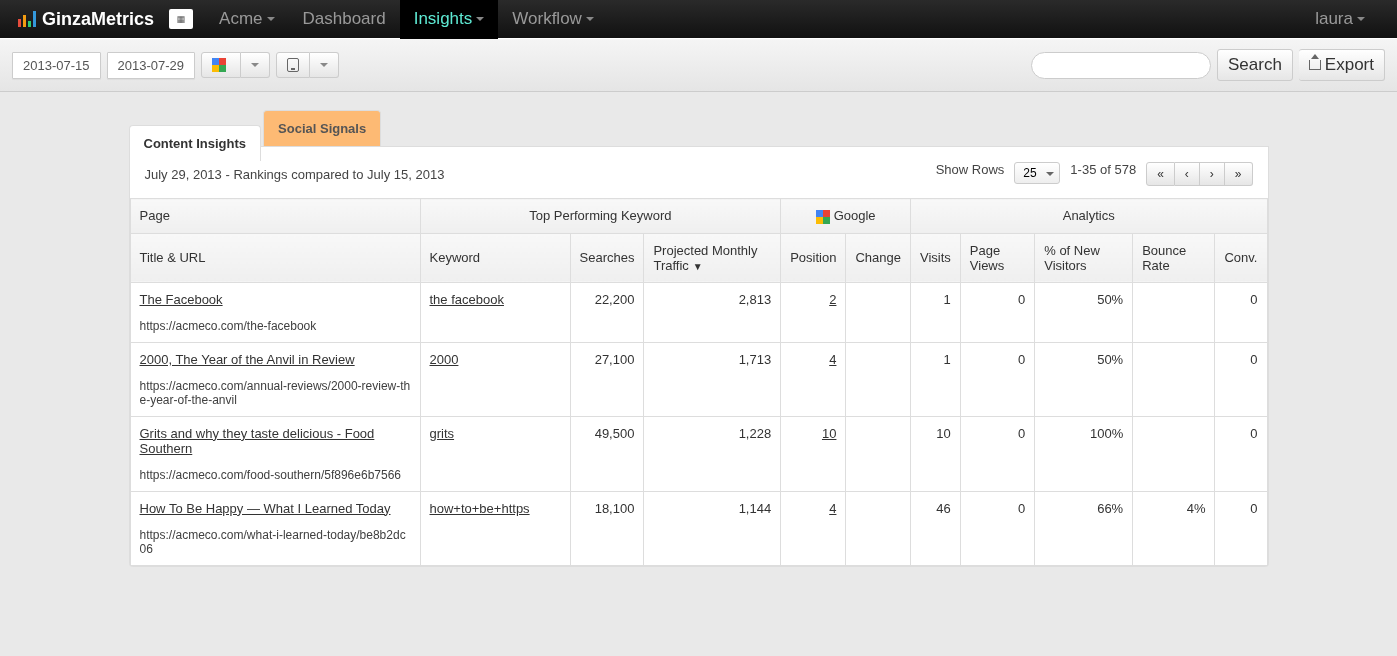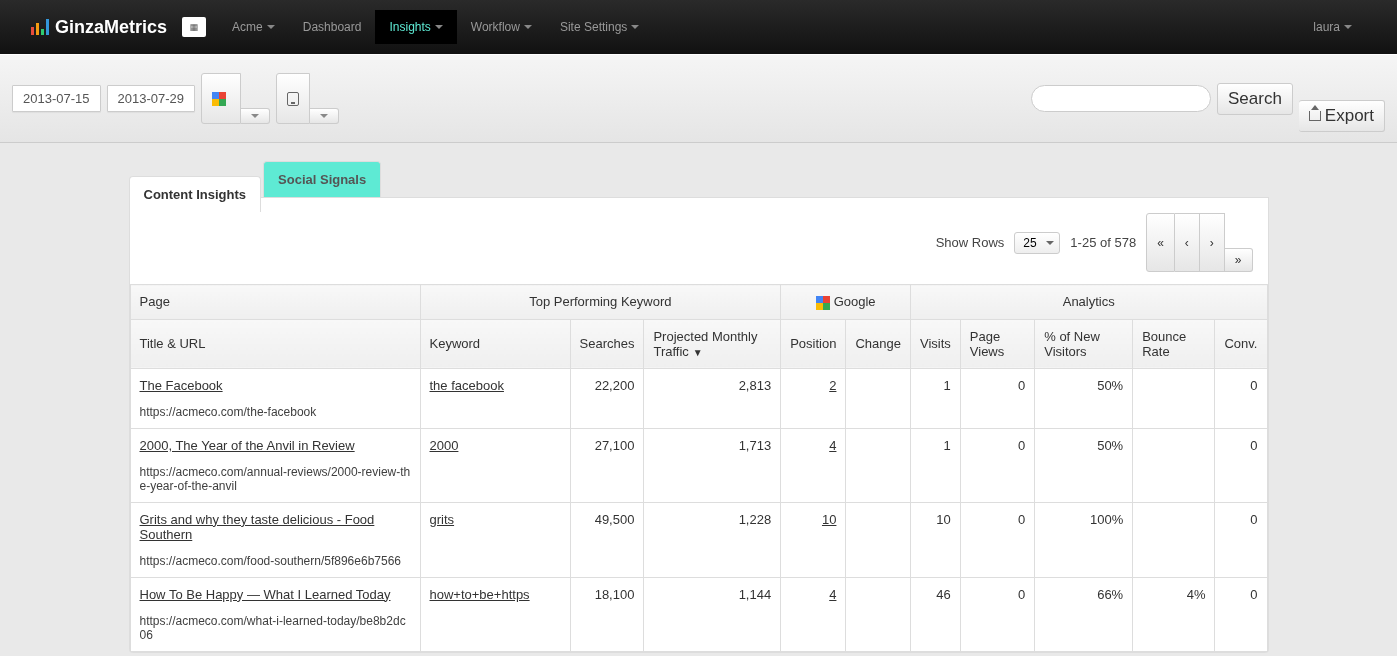--- a/index.html
+++ b/index.html
@@ -1,43 +1,43 @@
 <!DOCTYPE html>
 <html><head>
 <meta charset="utf-8">
 <style>
 * { box-sizing: border-box; margin: 0; padding: 0; }
 body { font-family: "Helvetica Neue", Helvetica, Arial, sans-serif; font-size: 13px; background: #e9e9e9; color: #333; }
-.navbar { background: linear-gradient(#2a2a2a, #111); height: 54px; display: flex; align-items: center; padding: 0 31px; }
+.navbar { background: linear-gradient(#2a2a2a, #111); height: 38px; display: flex; align-items: center; padding: 0 18px; }
 .logo { display: flex; align-items: center; gap: 6px; margin-right: 15px; }
 .logo-bars { display: flex; align-items: flex-end; gap: 2px; height: 16px; }
 .logo-bars span { width: 3px; display: block; }
 .logo-text { color: #fff; font-size: 18px; font-weight: 600; }
 .nav-icon-box { width: 24px; height: 20px; background: #fff; border-radius: 2px; margin-right: 12px; display: flex; align-items: center; justify-content: center; font-size: 9px; color: #555; }
-.nav-item { color: #999; padding: 10px 14px; cursor: pointer; font-size: 12px; display: flex; align-items: center; gap: 4px; }
+.nav-item { color: #999; padding: 10px 14px; cursor: pointer; font-size: 17px; display: flex; align-items: center; gap: 4px; }
 .nav-item.active { background: #000; color: #5eead4; }
 .nav-caret { width: 0; height: 0; border-left: 4px solid transparent; border-right: 4px solid transparent; border-top: 4px solid #888; display: inline-block; }
 .nav-spacer { flex: 1; }
 .toolbar { background: linear-gradient(#f5f5f5, #e5e5e5); border-top: 1px solid #fff; border-bottom: 1px solid #ccc; padding: 10px 12px; display: flex; align-items: center; gap: 6px; }
 .date-input { background: #fff; border: 1px solid #ccc; border-radius: 1px; padding: 5px 10px; font-size: 13px; color: #555; cursor: pointer; box-shadow: 0 1px 1px rgba(0,0,0,0.05); }
 .btn-group { display: flex; }
 .btn { background: linear-gradient(#fff, #e6e6e6); border: 1px solid #ccc; padding: 5px 10px; cursor: pointer; font-size: 17px; color: #333; display: flex; align-items: center; gap: 4px; }
 .btn:first-child { border-radius: 3px 0 0 3px; }
-.btn:last-child { border-radius: 0 3px 3px 0; border-left: none; margin-top: 35px; }
+.btn:last-child { border-radius: 0 3px 3px 0; border-left: none; }
 .btn.solo { border-radius: 3px; }
 .toolbar-spacer { flex: 1; }
 .search-input { background: #fff; border: 1px solid #ccc; border-radius: 15px; padding: 5px 12px; width: 180px; font-size: 13px; }
 .container { max-width: 1170px; margin: 18px auto 0; padding: 0 15px; }
 .tabs { display: flex; border-bottom: 1px solid #ddd; }
-.tab { padding: 10px 14px; background: #5eead4; border: 1px solid #ddd; border-bottom: none; border-radius: 4px 4px 0 0; margin-right: 2px; cursor: pointer; color: #555; font-weight: 600; font-size: 13px; }
+.tab { padding: 10px 14px; background: #fdba74; border: 1px solid #ddd; border-bottom: none; border-radius: 4px 4px 0 0; margin-right: 2px; cursor: pointer; color: #555; font-weight: 600; font-size: 13px; }
 .tab.active { background: #fff; color: #333; position: relative; top: 15px; }
 .panel { background: #fff; border: 1px solid #ddd; border-top: none; border-radius: 0 0 4px 4px; padding: 15px 0 0 0; }
 .panel-header { display: flex; align-items: center; padding: 0 15px 12px; color: #444; }
 .panel-header-text { font-size: 13px; }
-.controls { margin-left: auto; display: flex; align-items: center; gap: 10px; }
+.controls { margin-left: auto; display: flex; gap: 10px; }
 .select-rows { border: 1px solid #ccc; border-radius: 3px; padding: 3px 22px 3px 8px; background: linear-gradient(#fff,#eee); font-size: 12px; appearance: none; position: relative; }
 .select-wrap { position: relative; }
 .select-wrap::after { content: ""; position: absolute; right: 6px; top: 50%; transform: translateY(-50%); width: 0; height: 0; border-left: 4px solid transparent; border-right: 4px solid transparent; border-top: 4px solid #666; }
 .select-wrap::before { content: ""; position: absolute; right: 6px; top: 30%; transform: translateY(-50%); width: 0; height: 0; border-left: 4px solid transparent; border-right: 4px solid transparent; border-bottom: 4px solid #666; }
 .pager { display: flex; }
 .pager .btn { padding: 4px 10px; font-size: 12px; }
 .pager .btn + .btn { border-left: none; }
 table { width: 100%; border-collapse: collapse; }
 th { background: linear-gradient(#f8f8f8,#efefef); border: 1px solid #ddd; padding: 9px; text-align: left; font-size: 13px; color: #333; font-weight: 400; }
 th.center { text-align: center; }
@@ -68,21 +68,20 @@
   </div>
   <div class="nav-icon-box">▦</div>
   <div class="nav-item">
       <span>Acme</span>
       <span class="nav-caret"></span>
     </div>
   <div id="nav-items" style="display: flex;">
       <div class="nav-item">Dashboard</div>
       <div class="nav-item active">Insights <span class="nav-caret"></span></div>
       <div class="nav-item">Workflow <span class="nav-caret"></span></div>
-      <div class="nav-item">Site Settings <span class="nav-caret"></span></div>
     </div>
   <div class="nav-spacer"></div>
   <div class="nav-item">
       <span>laura</span>
       <span class="nav-caret"></span>
     </div>
 </div>
 
 <div class="toolbar">
   <div class="date-input">2013-07-15</div>
@@ -117,24 +116,25 @@
     </button>
 </div>
 
 <div class="container">
   <div class="tabs" id="tabs">
       <div class="tab active">Content Insights</div>
       <div class="tab">Social Signals</div>
     </div>
   <div class="panel">
     <div class="panel-header">
+      <div class="panel-header-text">July 29, 2013 - Rankings compared to July 15, 2013</div>
       <div class="controls">
         <span>Show Rows</span>
         <span class="select-wrap"><select class="select-rows"><option>25</option></select></span>
-        <span>1-25 of 578</span>
+        <span>1-35 of 578</span>
         <div class="pager">
           <div class="btn">«</div>
           <div class="btn">‹</div>
           <div class="btn">›</div>
           <div class="btn">»</div>
         </div>
       </div>
     </div>
     <table>
       <thead>

